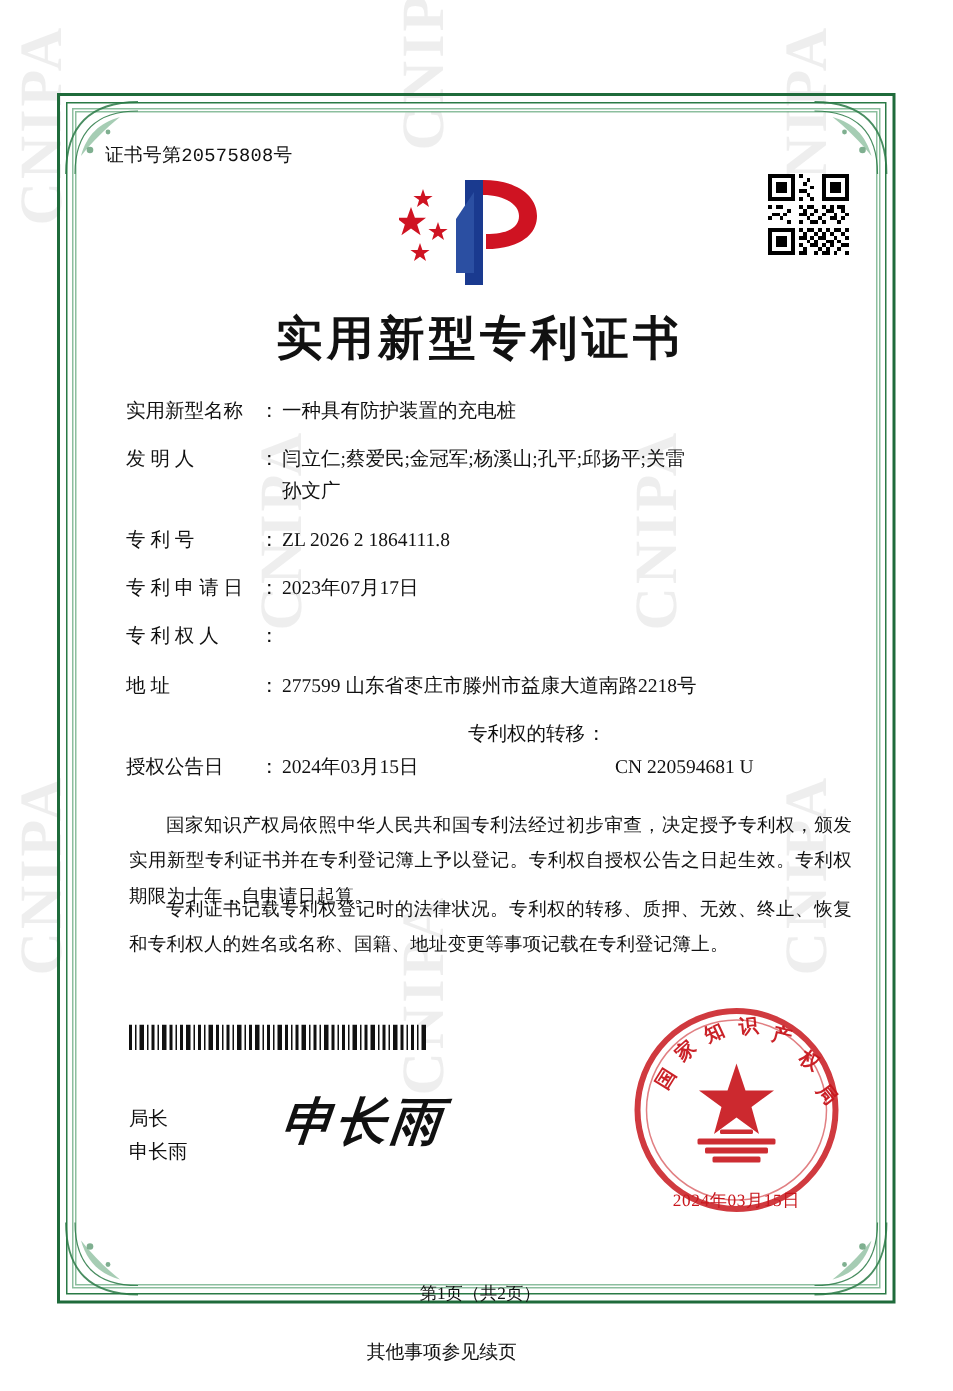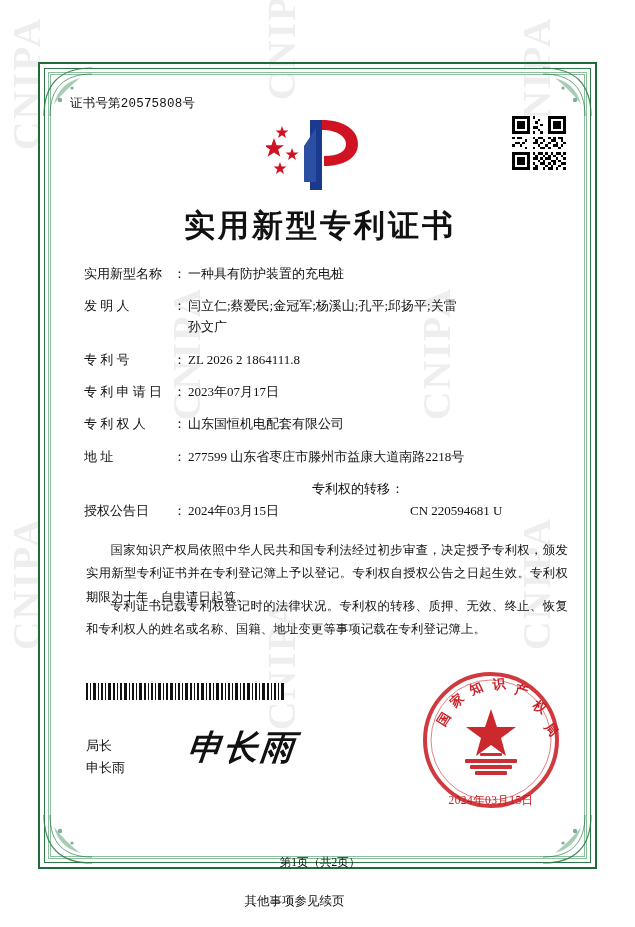--- a/index.html
+++ b/index.html
@@ -443,21 +443,20 @@
             <span class="colon">：</span>
         </div>
         <div class="val">2023年07月17日</div>
       </div>
 
       <div class="row">
         <div class="lbl">
           <span>专 利 权 人</span>
             <span class="colon">：</span>
         </div>
-        <div class="val">山东国恒机电配套有限公司</div>
       </div>
 
       <div class="row">
         <div class="lbl">
           <span>地 址</span>
             <span class="colon">：</span>
         </div>
         <div class="val">277599 山东省枣庄市滕州市益康大道南路2218号</div>
       </div>
 

